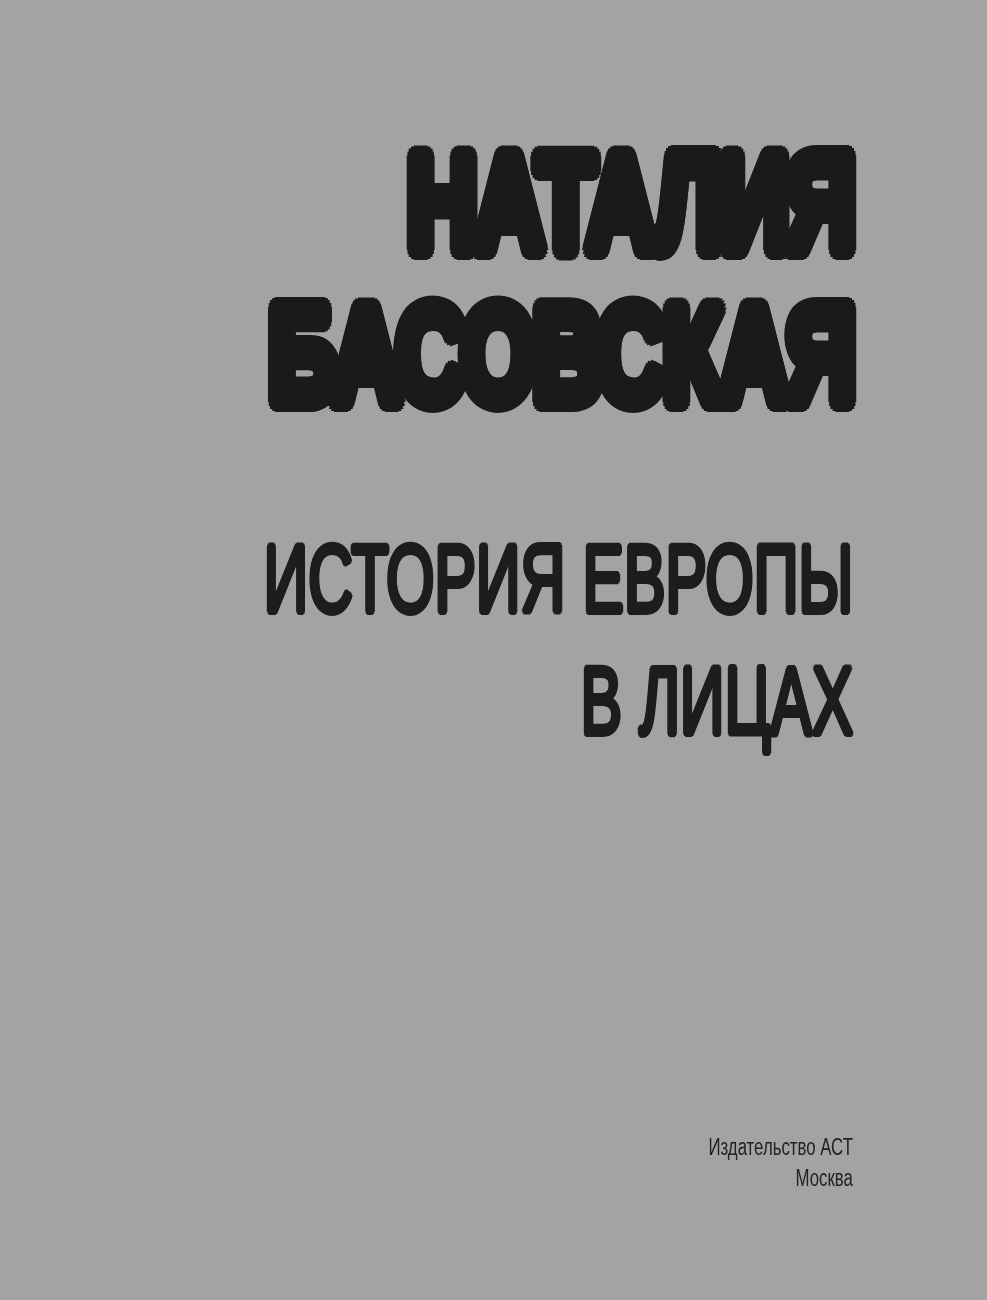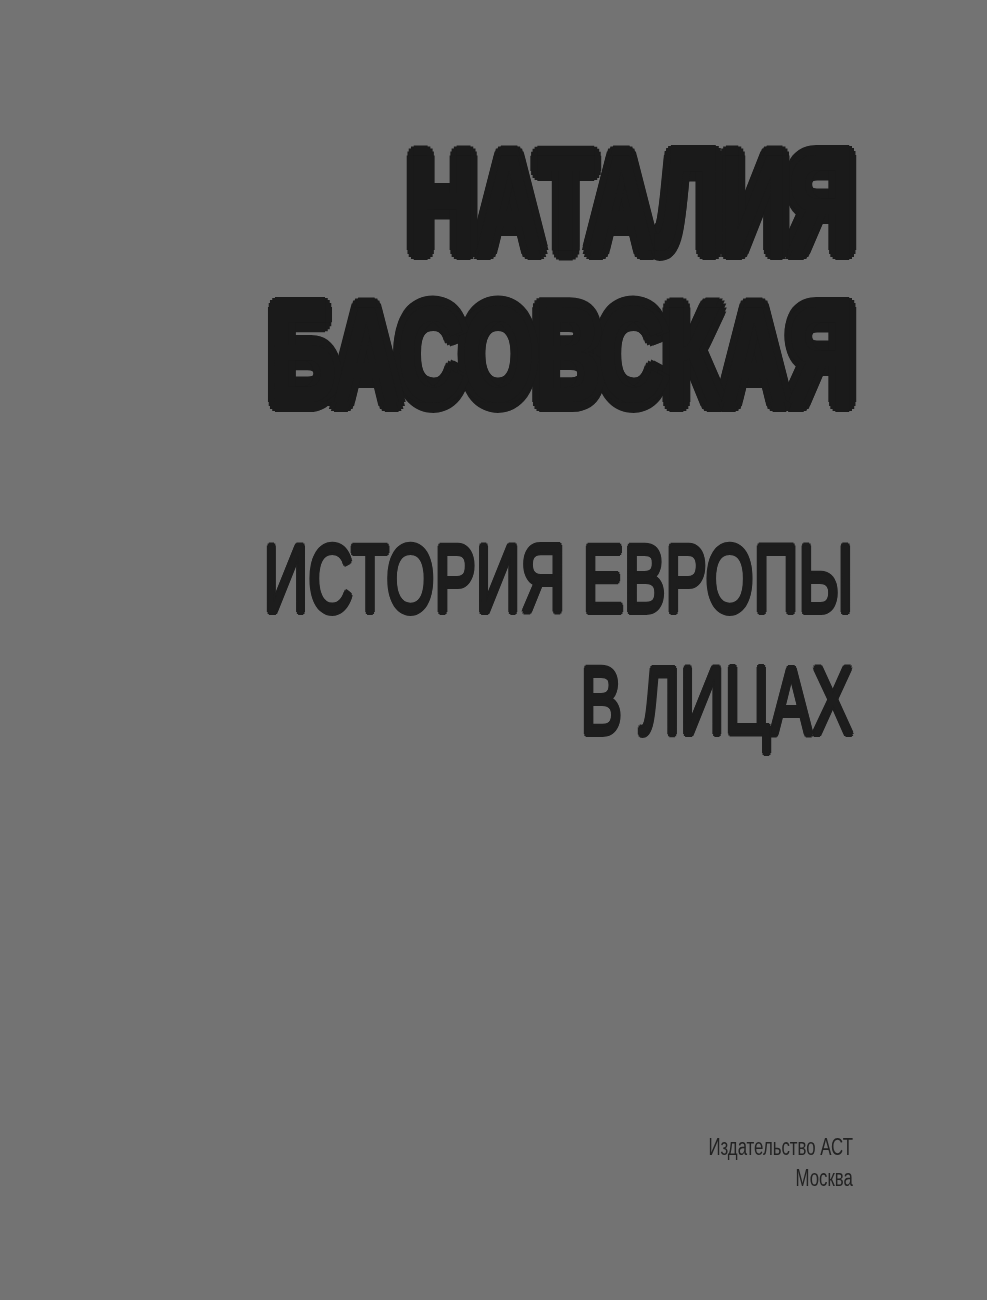--- a/index.html
+++ b/index.html
@@ -4,21 +4,21 @@
 <style>
   html, body {
     margin: 0;
     padding: 0;
     background: #ffffff;
   }
   .page {
     position: relative;
     width: 987px;
     height: 1300px;
-    background: #737373;
+    background: #a3a3a3;
     overflow: hidden;
     font-family: "Liberation Sans", sans-serif;
   }
   
   .author {
     position: absolute;
     top: 126px;
     right: 134px;
     text-align: right;
     white-space: nowrap;

